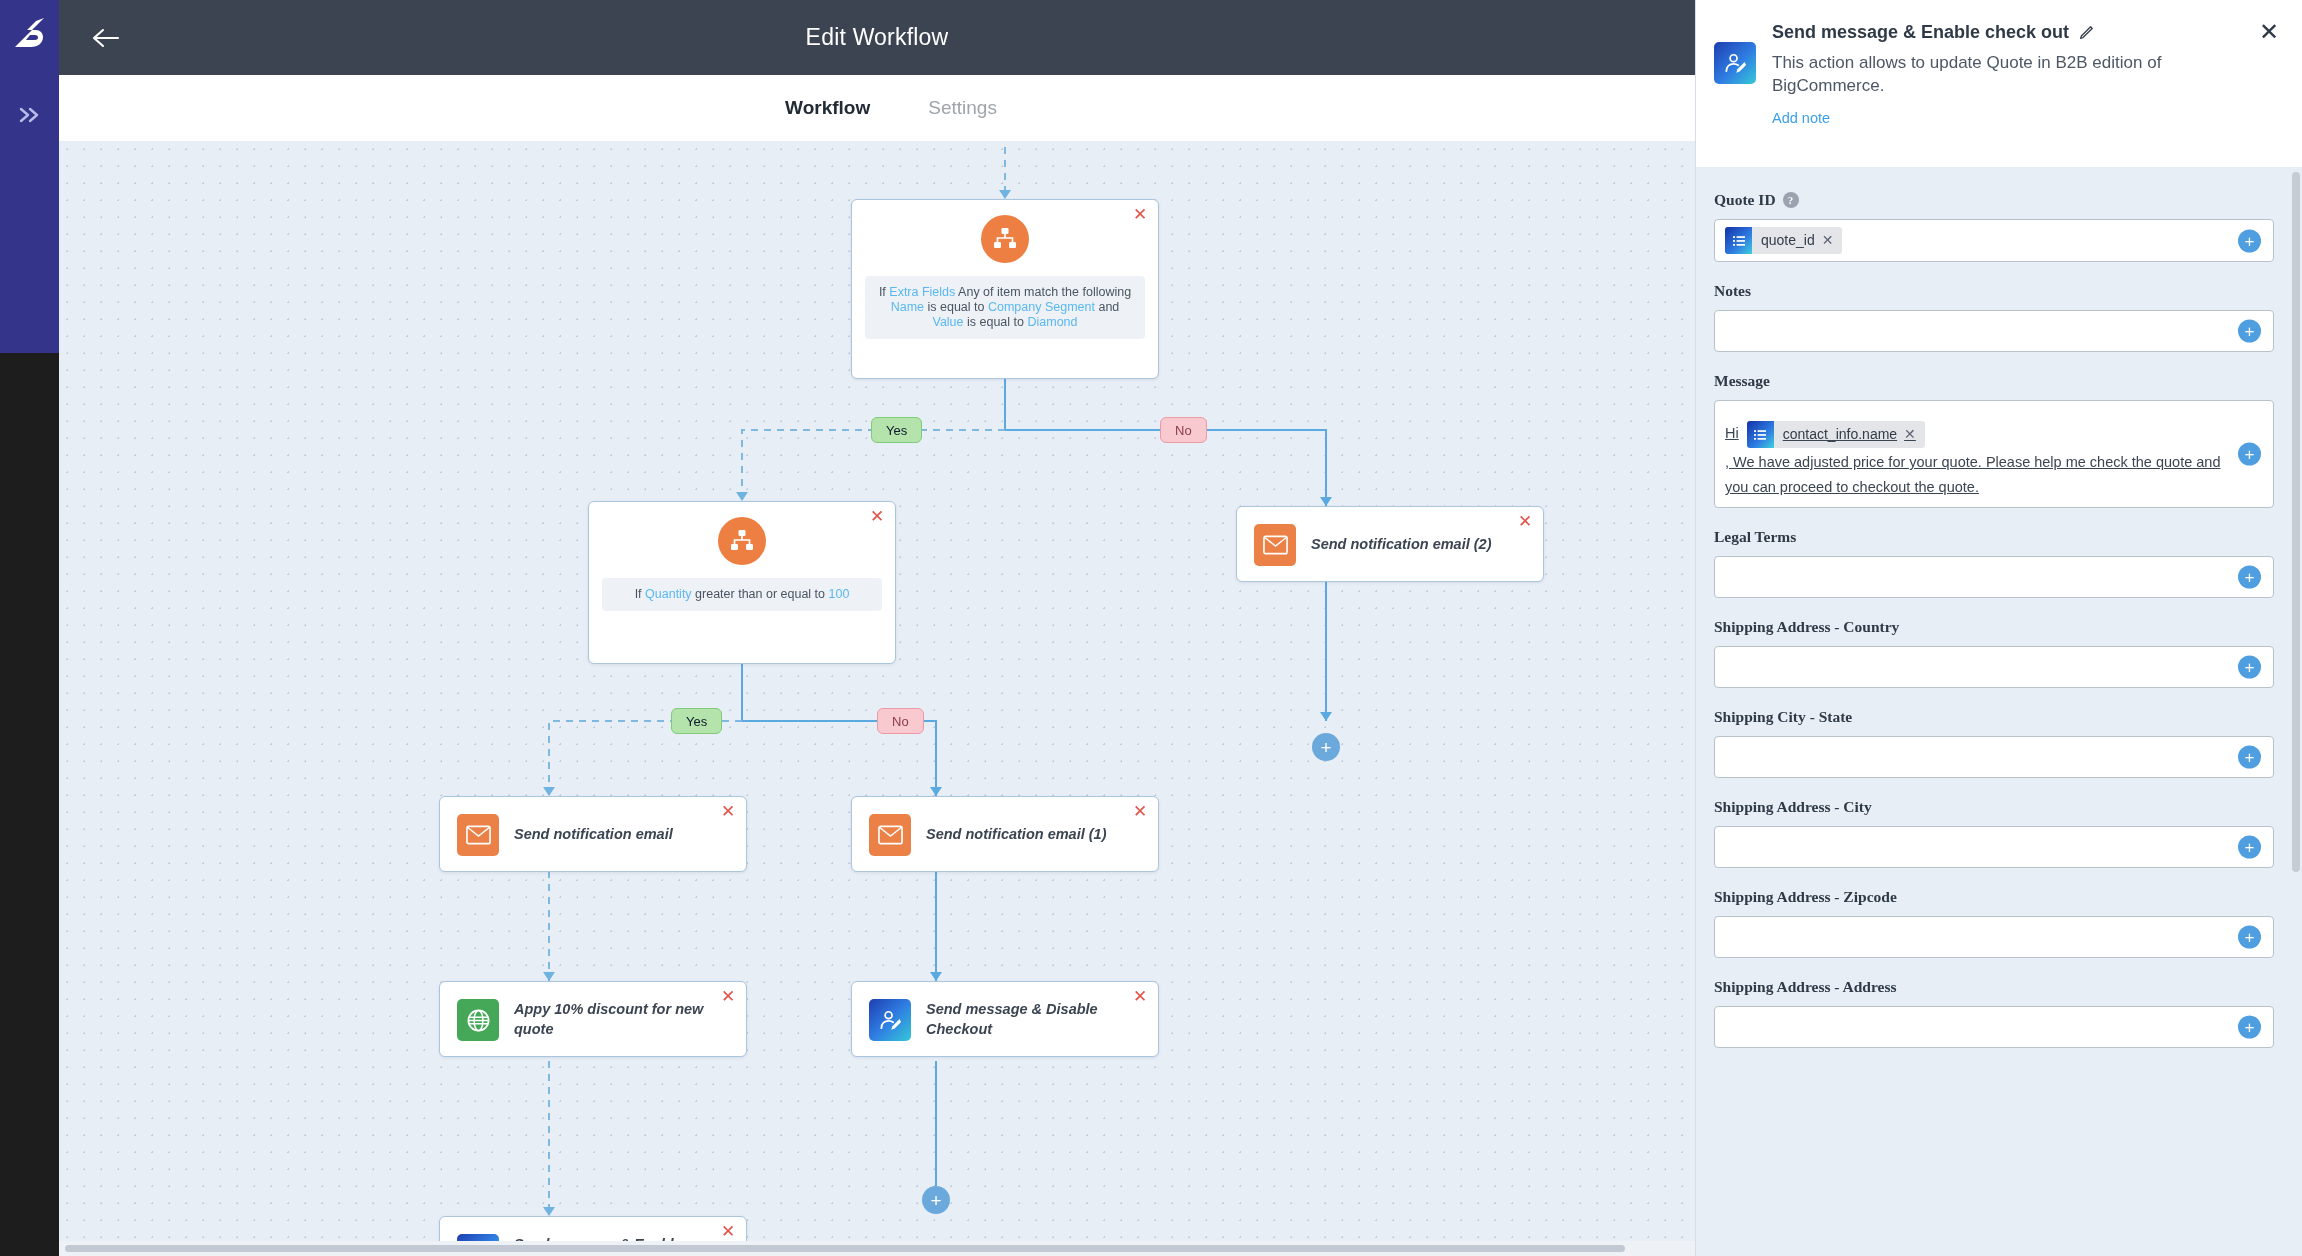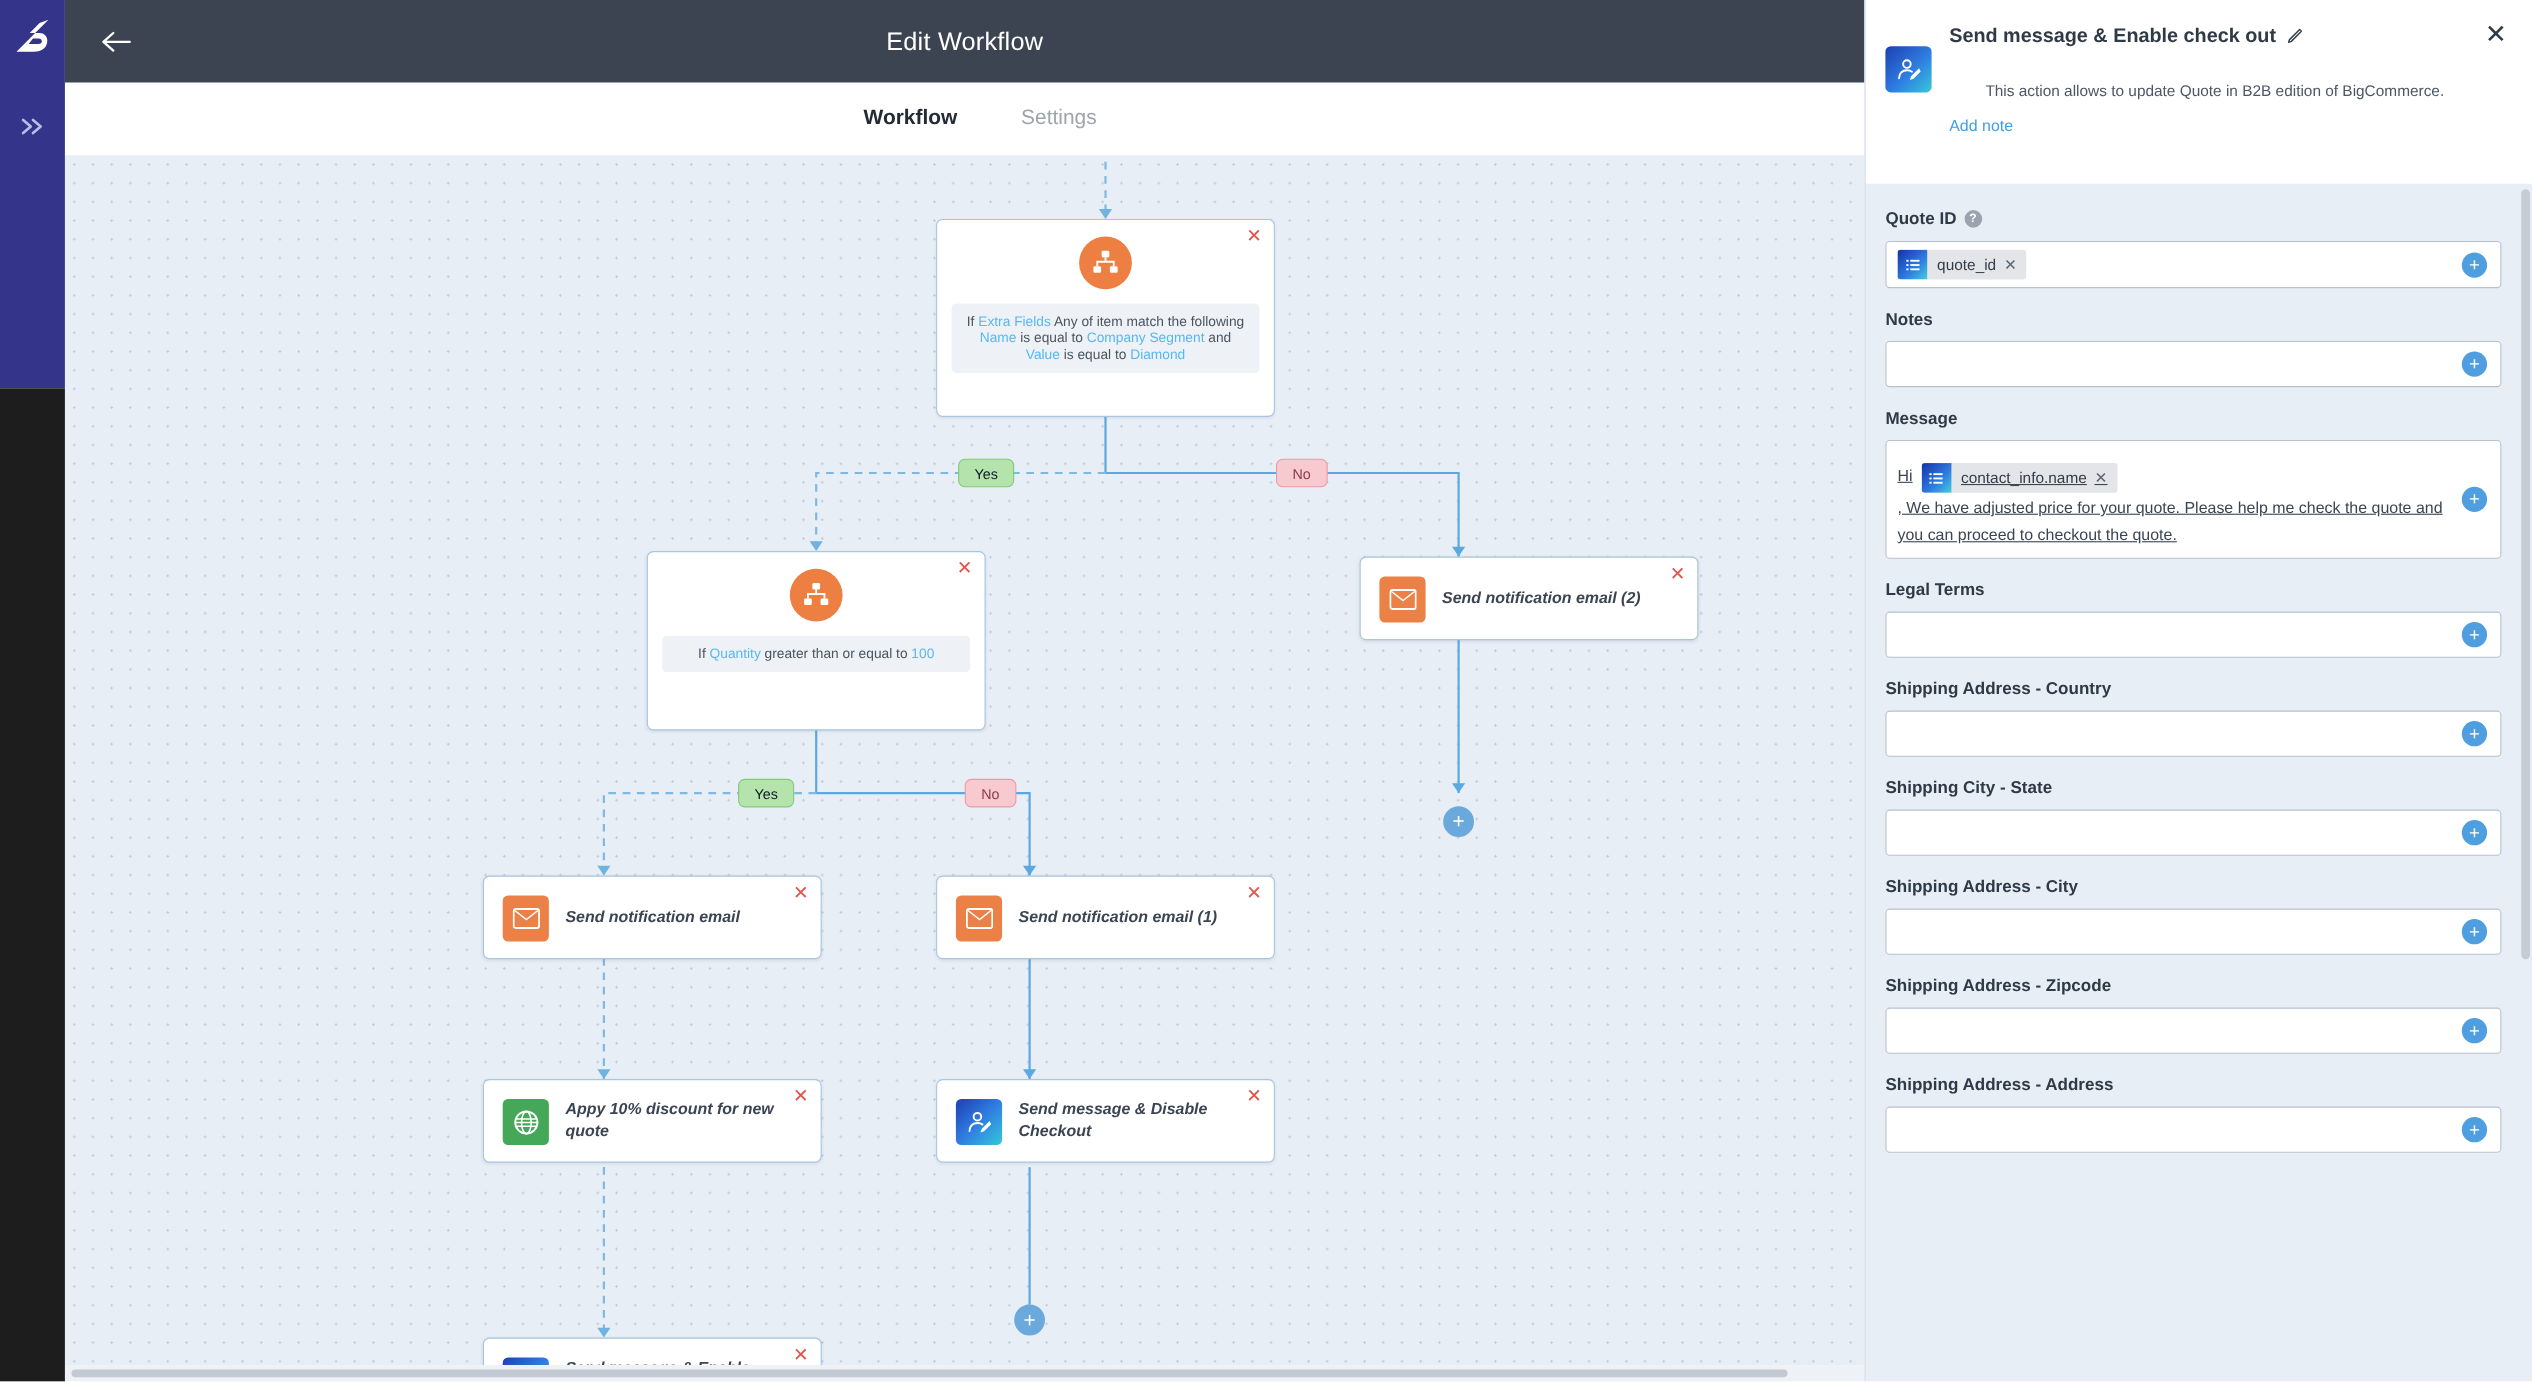--- a/index.html
+++ b/index.html
@@ -187,42 +187,41 @@
     width: 42px; height: 42px; border-radius: 5px;
     background: linear-gradient(135deg,#1e3fb0 0%,#2f7de2 55%,#35c8d8 100%);
     display: flex; align-items: center; justify-content: center;
   }
   .panel-head .htitle {
     margin-left: 58px; font-size: 18px; font-weight: 700; color: #2f3a47;
     display: flex; align-items: center; gap: 9px;
   }
   .panel-head .pencil { cursor: pointer; display: inline-flex; }
   .panel-head .hdesc {
-    margin-left: 58px; margin-top: 28px;
-    font-size: 14px; line-height: 23px; color: #4d5765;
+    margin-left: 58px; margin-top: 8px;
+    font-size: 17px; line-height: 23px; color: #4d5765;
     max-width: 450px;
-    text-align: right;
   }
   .panel-head .addnote {
     margin-left: 58px; margin-top: 13px;
     font-size: 14.5px; color: #3ba0e8; cursor: pointer;
   }
   .panel-close {
     position: absolute; right: 20px; top: 20px;
     width: 26px; height: 26px; cursor: pointer;
     color: #2f3a47; font-size: 24px; line-height: 24px; text-align: center;
     font-weight: 300;
   }
 
   .panel-body { padding: 24px 28px 0 18px; }
   .field { margin-bottom: 20px; }
   .field .flabel {
     font-size: 15.5px; font-weight: 700; color: #2f3a47;
     margin-bottom: 10px;
-    display: flex; gap: 7px;
+    display: flex; align-items: center; gap: 7px; font-family: Liberation Serif, serif;
   }
   .help {
     width: 16px; height: 16px; border-radius: 50%;
     background: #9aa3ae; color: #fff;
     font-size: 11px; font-weight: 700;
     display: inline-flex; align-items: center; justify-content: center;
     cursor: pointer;
   }
   .fbox {
     position: relative;

